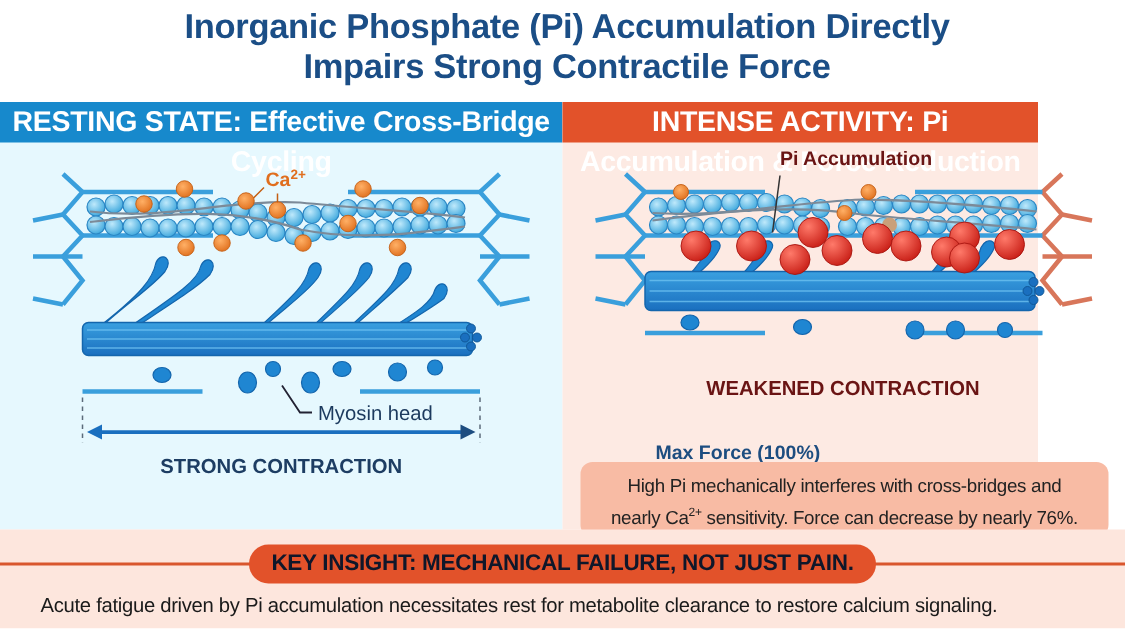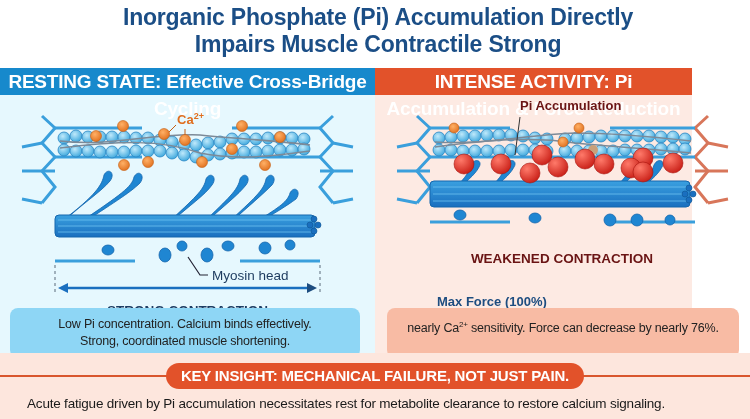--- a/index.html
+++ b/index.html
@@ -41,34 +41,34 @@
     .right .caption-box { left: 12px; width: 352px; background: #f8bba4; }
 
     .bottom {
       position: absolute; left: 0; top: 353px; width: 750px; height: 66px; background: #fde6dd;
     }
     .bottom-line {
       position: absolute; left: 0; top: 22px; width: 750px; height: 2px; background: #d9562d;
     }
     .key-pill {
       position: absolute; left: 166px; top: 10px; width: 418px; height: 26px;
-      background: #e2522a; border-radius: 13px; color: #ffffff; font-weight: 700;
+      background: #e2522a; border-radius: 13px; color: #0f172a; font-weight: 700;
       font-size: 15px; line-height: 26px; text-align: center; letter-spacing: -0.2px;
     }
     .conclusion {
       position: absolute; left: 0; top: 43px; width: 692px; text-align: center;
       font-size: 13.5px; color: #1a1a1a; letter-spacing: -0.2px;
     }
   </style>
 </head>
 <body>
 
 <div class="title">
   <span>Inorganic Phosphate (Pi) Accumulation Directly</span>
-  <span>Impairs Muscle Contractile Strong</span>
+  <span>Impairs Strong Contractile Force</span>
 </div>
 
 <div class="panel left">
   <div class="panel-header">RESTING STATE: Effective Cross-Bridge Cycling</div>
 
   <svg class="diagram" viewBox="0 0 375 200" width="375" height="200">
     <defs>
       <linearGradient id="fil" x1="0" y1="0" x2="0" y2="1">
         <stop offset="0" stop-color="#3aa0e0"></stop>
         <stop offset="1" stop-color="#1a6fbf"></stop>
@@ -206,24 +206,20 @@
       <line x1="55" y1="170" x2="55" y2="215"></line>
         <line x1="320" y1="170" x2="320" y2="215"></line>
     </g>
     <line x1="62" y1="193" x2="313" y2="193" stroke="#1a6fbf" stroke-width="2.5"></line>
     <path d="M58 193 L68 188 L68 198 Z" fill="#1a6fbf"></path>
     <path d="M317 193 L307 188 L307 198 Z" fill="#1d4d80"></path>
   </svg>
 
   <div class="label" style="left:0;width:375px;text-align:center;top:235px;font-size:13.5px;color:#1d3d63;">STRONG CONTRACTION</div>
 
-  <div class="caption-box">
-    <div>Low Pi concentration. Calcium binds effectively.</div>
-    <div>Strong, coordinated muscle shortening.</div>
-  </div>
 </div>
 
 <div class="panel right">
   <div class="panel-header">INTENSE ACTIVITY: Pi Accumulation &amp; Force Reduction</div>
 
   <svg class="diagram" viewBox="0 0 375 200" width="375" height="200">
     <defs>
       <linearGradient id="fil2" x1="0" y1="0" x2="0" y2="1">
         <stop offset="0" stop-color="#3aa0e0"></stop>
         <stop offset="1" stop-color="#1a6fbf"></stop>
@@ -373,20 +369,21 @@
     <line x1="196" y1="48" x2="196" y2="78" stroke="#d8562d" stroke-width="2"></line>
     <path d="M190 76 L202 76 L196 85 Z" fill="#d8562d"></path>
     <circle cx="196" cy="89" r="5" fill="#e2522a" stroke="#a8300e" stroke-width="1"></circle>
     <text x="62" y="40" font-family="Liberation Sans, sans-serif" font-size="13" font-weight="700" fill="#1d4d80">Max Force (100%)</text>
     <text x="206" y="61" font-family="Liberation Sans, sans-serif" font-size="12.5" font-weight="700" fill="#6a1414">FORCE DECREASE</text>
     <text x="206" y="75" font-family="Liberation Sans, sans-serif" font-size="12.5" font-weight="700" fill="#6a1414">BY NEARLY 37%</text>
     <text x="206" y="93" font-family="Liberation Sans, sans-serif" font-size="12.5" font-weight="700" fill="#6a1414">~63% Force</text>
   </svg>
 
   <div class="caption-box">
+    <div>High Pi mechanically interferes with cross-bridges and</div>
     <div>
       <span>nearly Ca</span><sup style="font-size:8px;">2+</sup><span> sensitivity. Force can decrease by nearly 76%.</span>
     </div>
   </div>
 </div>
 
 <div class="bottom">
   <div class="bottom-line"></div>
   <div class="key-pill">KEY INSIGHT: MECHANICAL FAILURE, NOT JUST PAIN.</div>
   <div class="conclusion">Acute fatigue driven by Pi accumulation necessitates rest for metabolite clearance to restore calcium signaling.</div>

